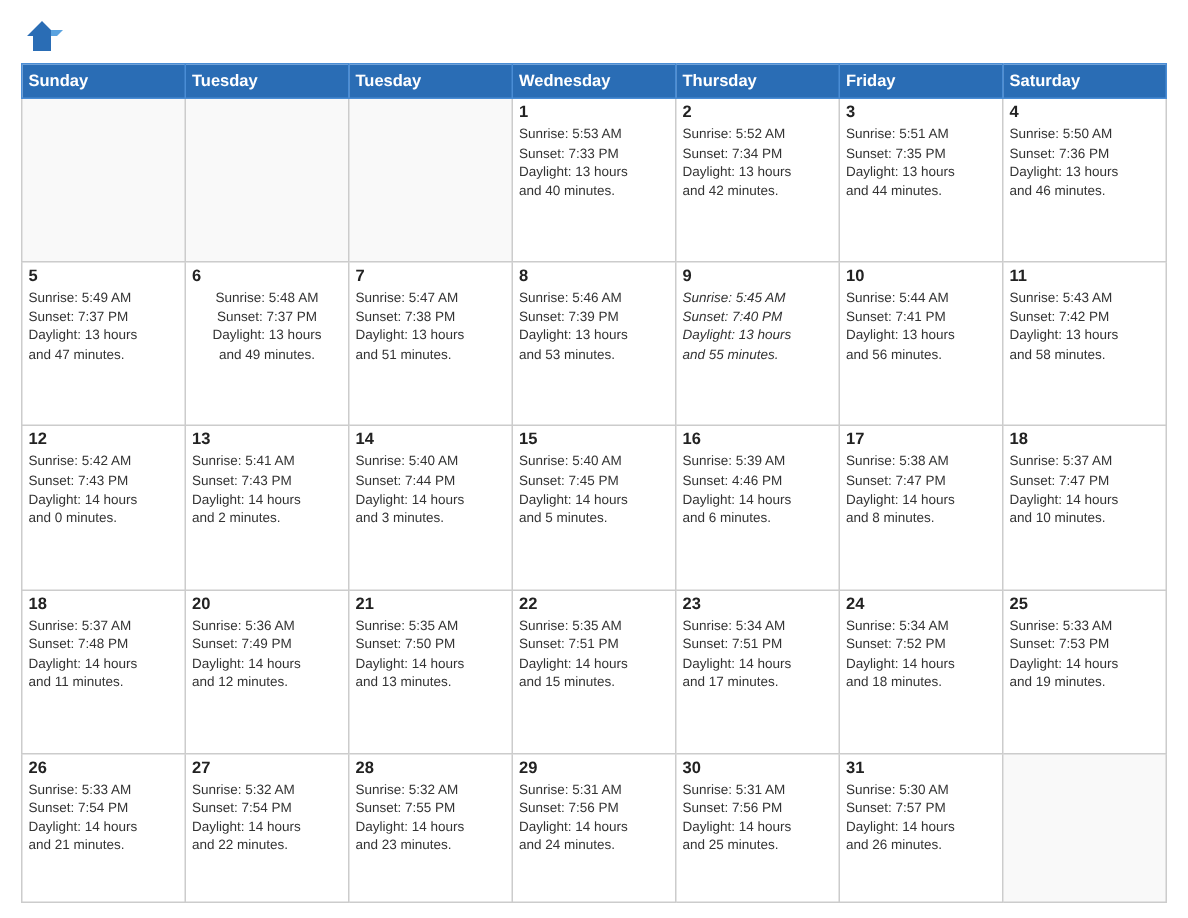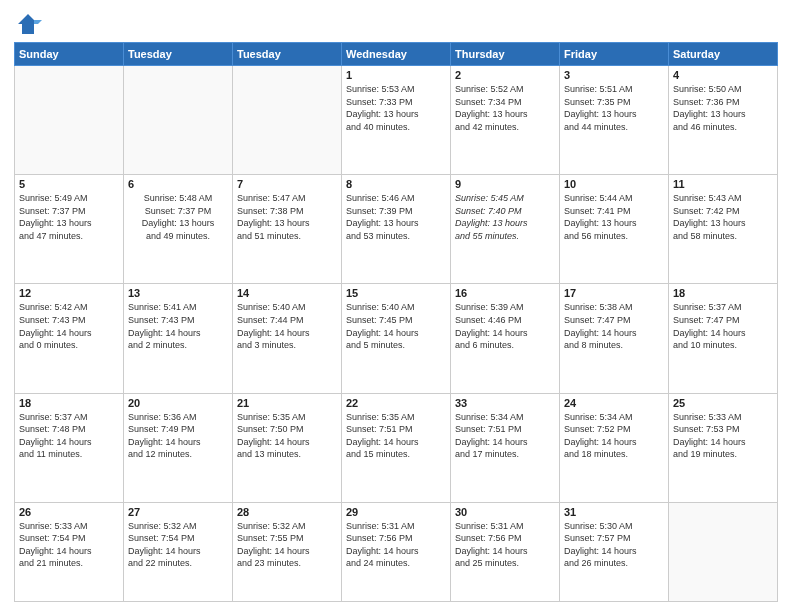--- a/index.html
+++ b/index.html
@@ -296,21 +296,21 @@
 and 13 minutes.</div>
           </td>
           <td>
             <span class="day-num">22</span>
             <div class="day-info" style="white-space: pre-line;">Sunrise: 5:35 AM
 Sunset: 7:51 PM
 Daylight: 14 hours
 and 15 minutes.</div>
           </td>
           <td>
-            <span class="day-num">33</span>
+            <span class="day-num">23</span>
             <div class="day-info" style="white-space: pre-line;">Sunrise: 5:34 AM
 Sunset: 7:51 PM
 Daylight: 14 hours
 and 17 minutes.</div>
           </td>
           <td>
             <span class="day-num">24</span>
             <div class="day-info" style="white-space: pre-line;">Sunrise: 5:34 AM
 Sunset: 7:52 PM
 Daylight: 14 hours

